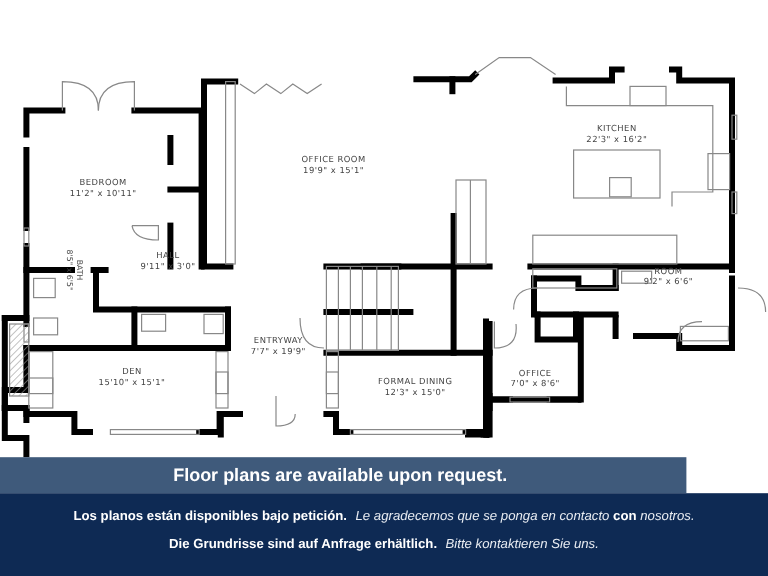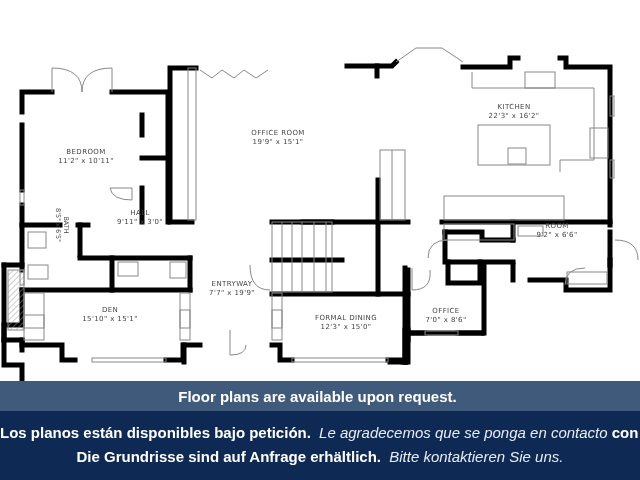--- a/index.html
+++ b/index.html
@@ -2,25 +2,25 @@
 <html><head>
 <meta charset="utf-8">
 <style>
   html, body { margin:0; padding:0; }
   body { width:640px; height:480px; background:#ffffff; position:relative; overflow:hidden; font-family:"Liberation Sans", sans-serif; }
   #plan { position:absolute; left:0; top:0; width:640px; height:381px; background:#ffffff; }
   #plan svg { position:absolute; left:0; top:0; }
   .room-label { position:absolute; text-align:center; font-family:"DejaVu Sans", sans-serif; font-size:7px; color:#444; letter-spacing:0.4px; line-height:9px; white-space:nowrap; transform:translateX(-50%);margin-top:20px; }
   .room-label .nm, .room-label .dm { display:block; }
   .bath-label { position:absolute; left:49px; top:198px; transform:rotate(90deg); transform-origin:left top; font-family:"DejaVu Sans", sans-serif; font-size:6.5px; color:#444; white-space:nowrap; line-height:8px; text-align:center; }
-  #banner-top { position:absolute; left:0; top:381px; width:640px; height:30px; background:#3f5a7b; display:flex; align-items:center; justify-content:center; }
+  #banner-top { position:absolute; left:0; top:381px; width:572px; height:30px; background:#3f5a7b; display:flex; align-items:center; justify-content:center; }
   #banner-top span { color:#ffffff; font-size:15px; }
   #banner-top .b { font-weight:bold; margin-right:5px; }
   #banner-bottom { position:absolute; left:0; top:411px; width:640px; height:69px; background:#0e2a54; }
-  .line { position:absolute; left:0; width:640px; text-align:center; color:#ffffff; font-size:15px; white-space:nowrap; }
+  .line { position:absolute; left:0; width:640px; text-align:center; color:#ffffff; font-size:11px; white-space:nowrap; }
   .line .b { font-weight:bold; margin-right:4px; }
   .line .i { font-style:italic; color:#e8ecf2; }
   .line .ib { font-weight:bold; font-style:normal; }
   #l1 { top:13px; }
   #l2 { top:37px; }
 </style>
 </head>
 <body>
 
 <div id="plan">

